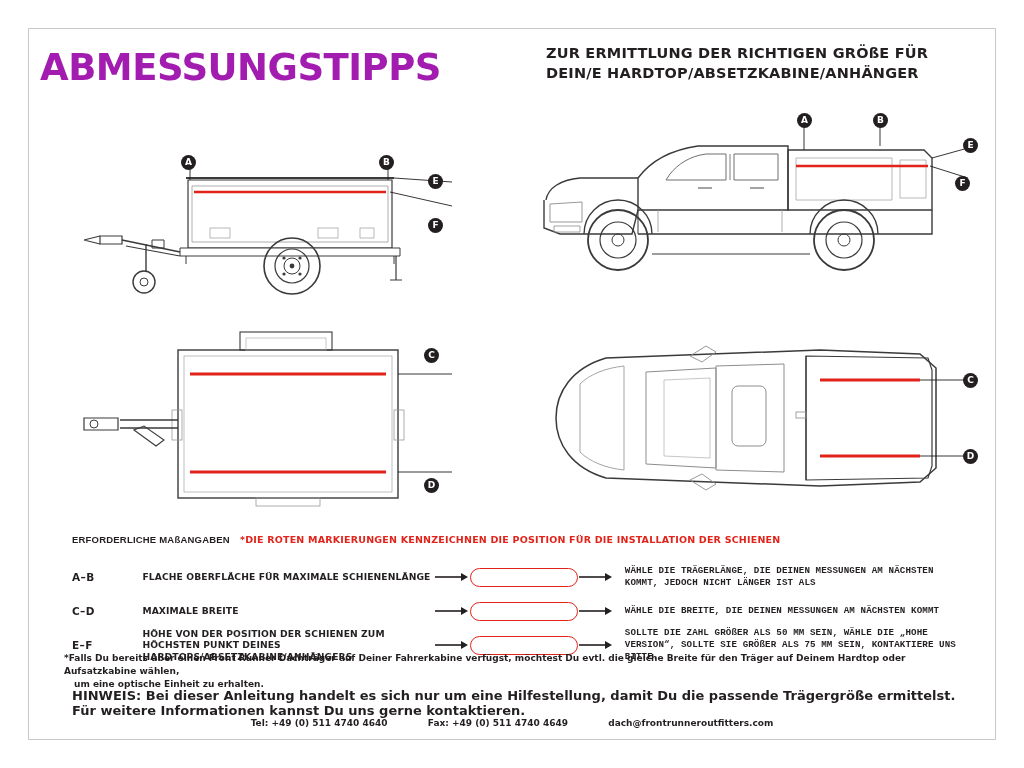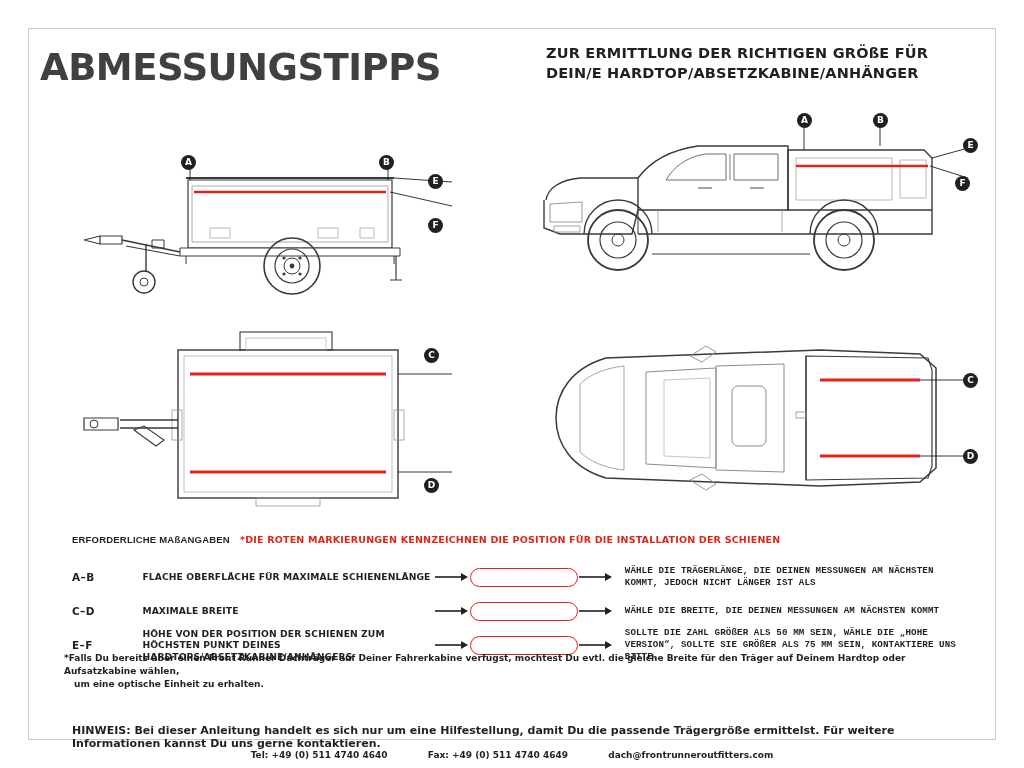--- a/index.html
+++ b/index.html
@@ -31,21 +31,21 @@
   }
 
   
   .title {
     position: absolute;
     left: 40px;
     top: 46px;
     font-size: 37px;
     font-weight: bold;
     letter-spacing: -0.5px;
-    color: #404040;
+    color: #a21caf;
     font-family: "DejaVu Sans", sans-serif;
   }
   .subtitle {
     position: absolute;
     left: 546px;
     top: 44px;
     width: 420px;
     font-size: 14.5px;
     font-weight: bold;
     line-height: 1.35;
@@ -154,36 +154,35 @@
     width: 900px;
     font-size: 9px;
     font-weight: bold;
     line-height: 1.45;
     font-family: "DejaVu Sans", sans-serif;
   }
   .footnote .indent { display: block; padding-left: 10px; }
   .hint {
     position: absolute;
     left: 72px;
-    top: 724px;
+    top: 688px;
     width: 900px;
-    font-size: 11px;
+    font-size: 13px;
     font-weight: bold;
     font-family: "DejaVu Sans", sans-serif;
   }
   .contact {
     position: absolute;
     left: 72px;
     top: 718px;
     width: 880px;
     font-size: 9px;
     font-weight: bold;
     text-align: center;
     font-family: "DejaVu Sans", sans-serif;
-    margin-top: 32px;
   }
   .contact span { display: inline-block; }
   .contact .gap { width: 34px; }
 </style>
 </head>
 <body>
 
 <div class="page">
   <div class="frame"></div>
 

